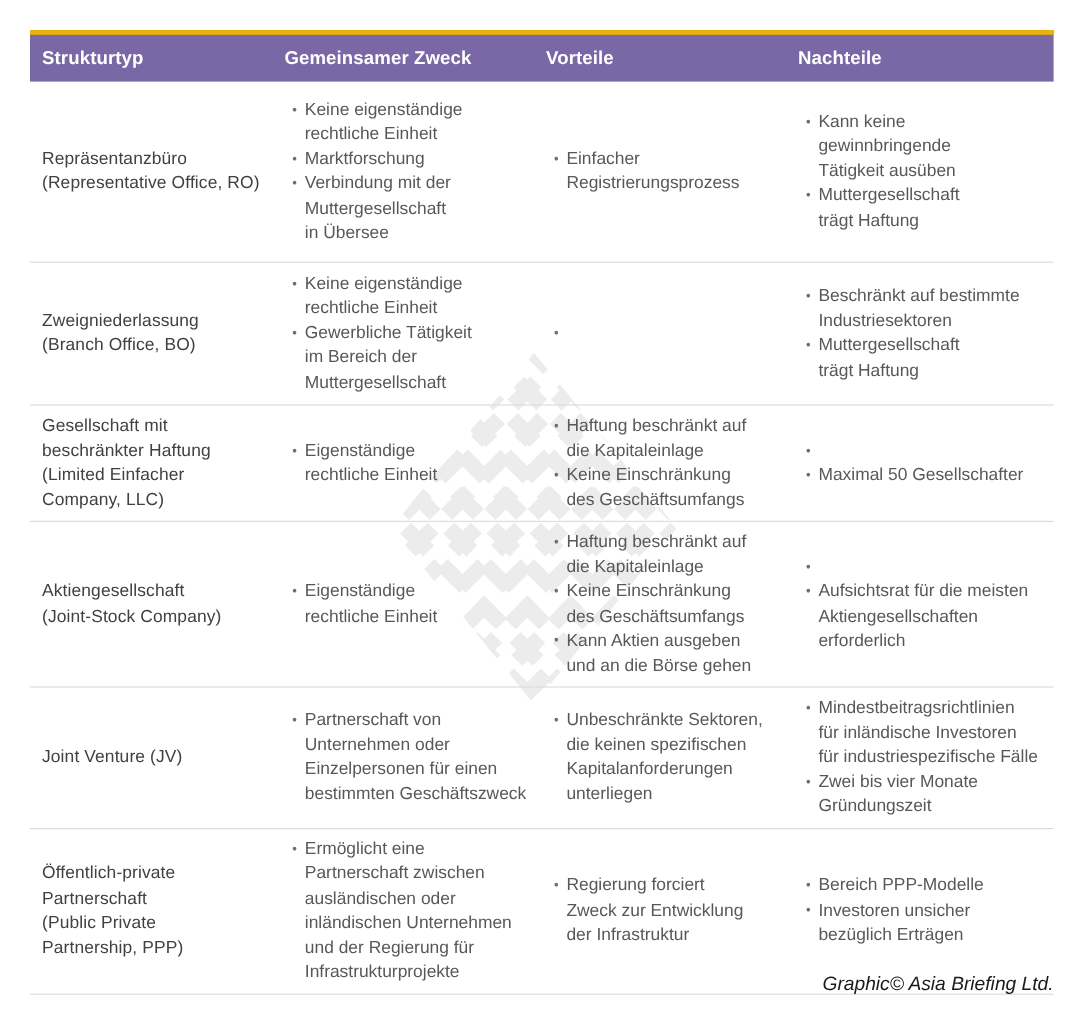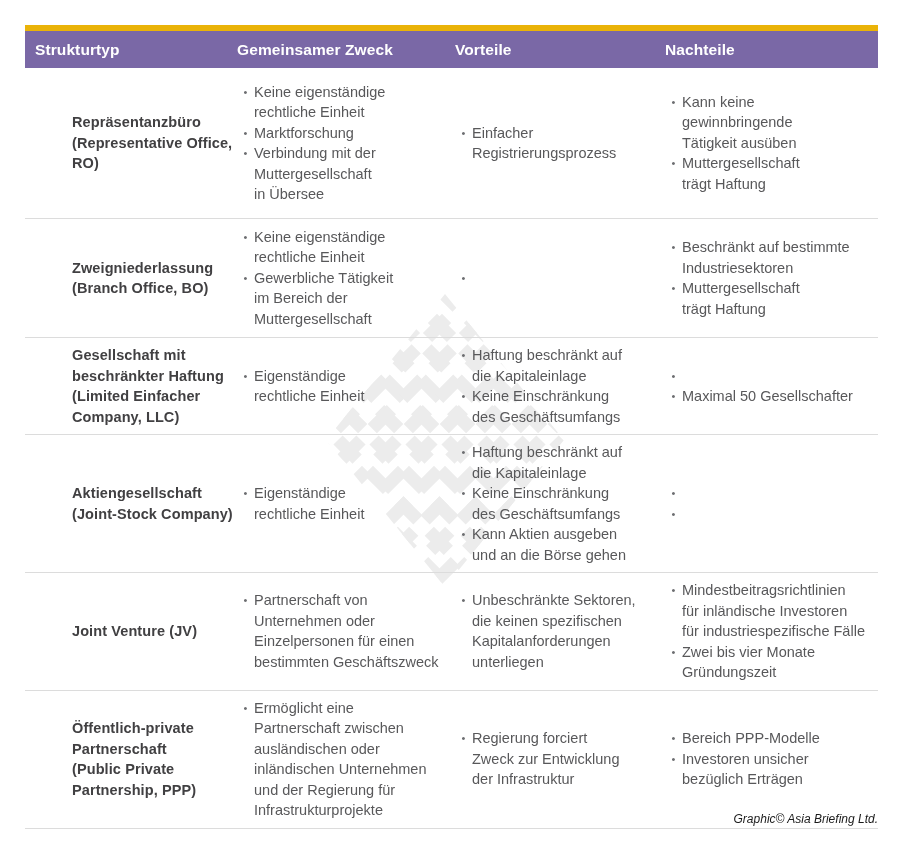--- a/index.html
+++ b/index.html
@@ -22,21 +22,21 @@
   .table {
     position: absolute;
     left: 25px; top: 25px;
     width: 853px;
     z-index: 1;
   }
   .header {
     display: grid;
     grid-template-columns: 212px 218px 210px 213px;
     background: #7a68a6;
-    border-top: 6px solid #eab308;
+    border-top: 4px solid #eab308;
     height: 43px;
     align-items: center;
     color: #ffffff;
     font-weight: bold;
     font-size: 15.5px;
     letter-spacing: .1px;
   }
   .hcell:first-child { padding-left: 10px; }
 
   .row {
@@ -56,42 +56,41 @@
     flex-direction: column;
     justify-content: center;
     padding: 7px 4px 7px 0;
     font-size: 14.5px;
     line-height: 20.5px;
     color: #58585a;
   }
   .type-cell { padding-left: 10px; }
   .type-text {
     color: #414042;
-    font-weight: bold;
+    font-weight: normal;
     white-space: pre-line;
     letter-spacing: .1px;
-    margin-left: 37px;
   }
   .list-cell ul { list-style: none; }
   .list-cell li { display: flex; align-items: flex-start; }
   .bullet {
     flex: 0 0 17px;
     width: 17px;
     text-align: center;
     color: #6d6e71;
     font-size: 11px;
     line-height: 20.5px;
   }
   .li-text { white-space: pre-line; }
 
   .credit {
     position: absolute;
     right: 22px; top: 812px;
     font-style: italic;
-    font-size: 12px;
+    font-size: 16px;
     color: #1a1a1a;
     z-index: 1;
   }
 </style>
 </head>
 <body>
 
 <div class="page">
 
   <svg class="watermark" width="255" height="305" viewBox="0 0 255 305" aria-hidden="true">
@@ -307,20 +306,23 @@
               </li>
             </ul>
           </div>
     <div class="cell list-cell nachteile">
             <ul>
               <li>
                 <span class="bullet">•</span>
               </li>
               <li>
                 <span class="bullet">•</span>
+                <span class="li-text">Aufsichtsrat für die meisten
+Aktiengesellschaften
+erforderlich</span>
               </li>
             </ul>
           </div>
   </div>
 
   <div class="row">
     <div class="cell type-cell">
       <div class="type-text">Joint Venture (JV)</div>
     </div>
     <div class="cell list-cell zweck">

